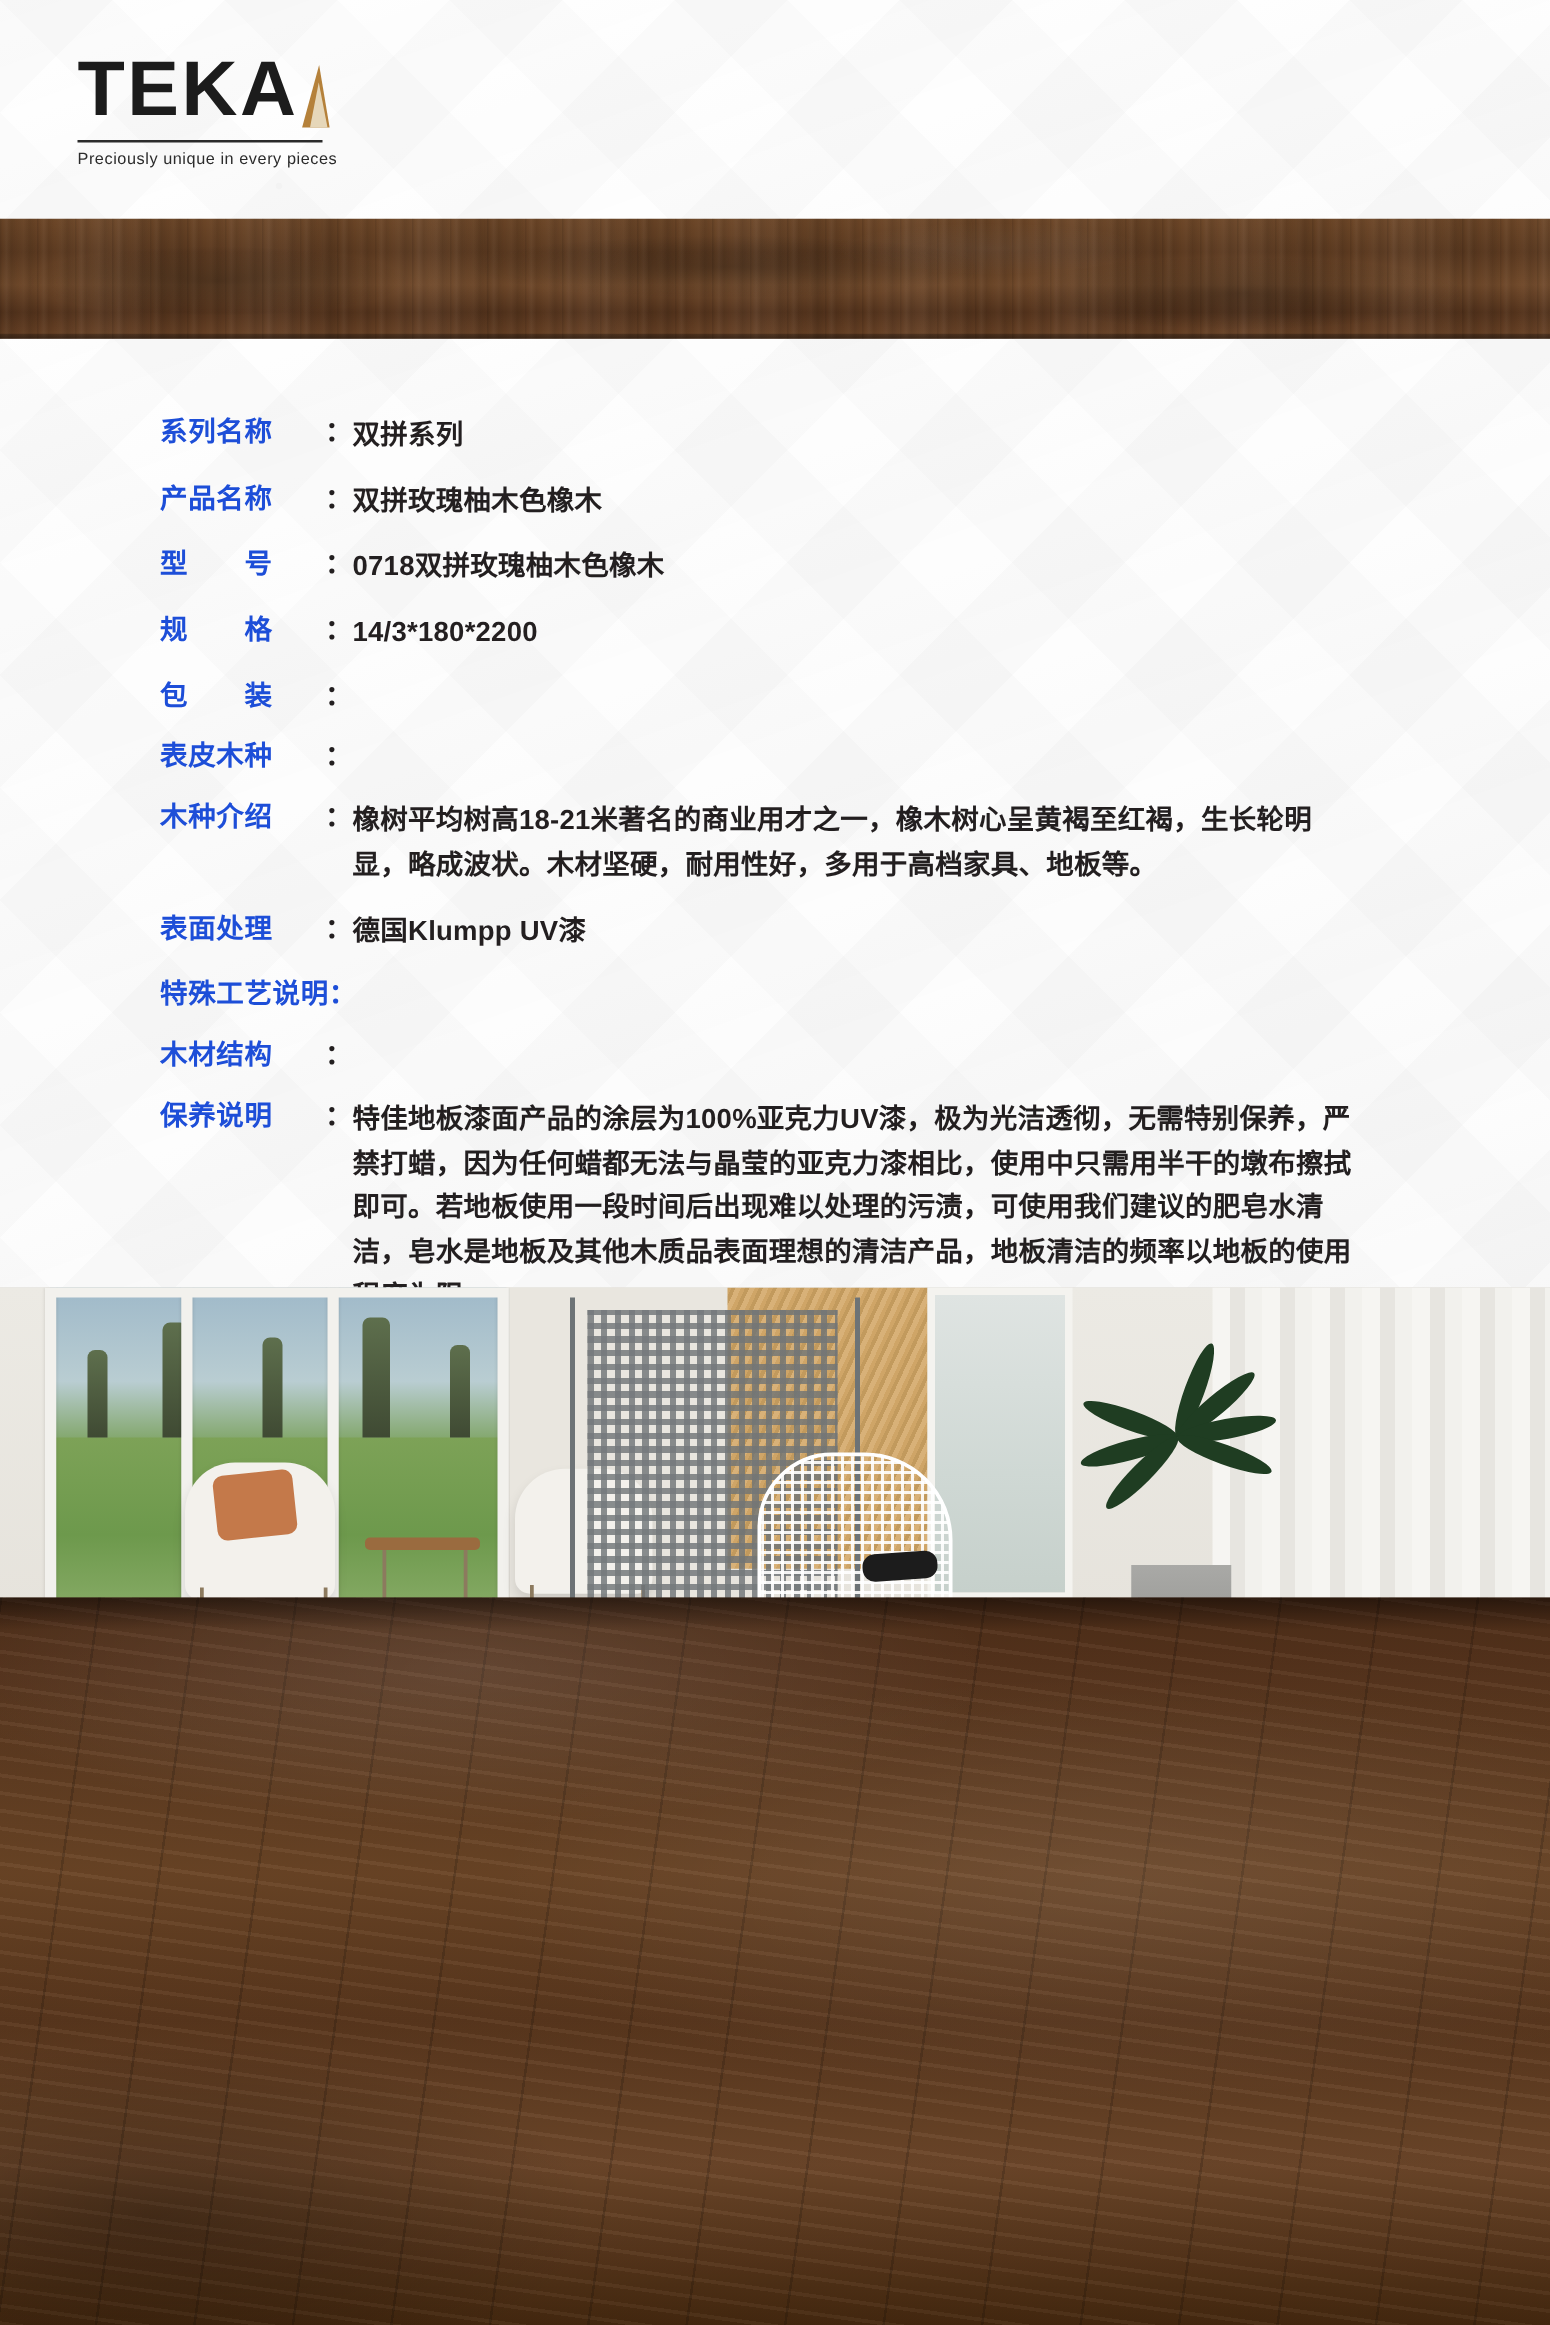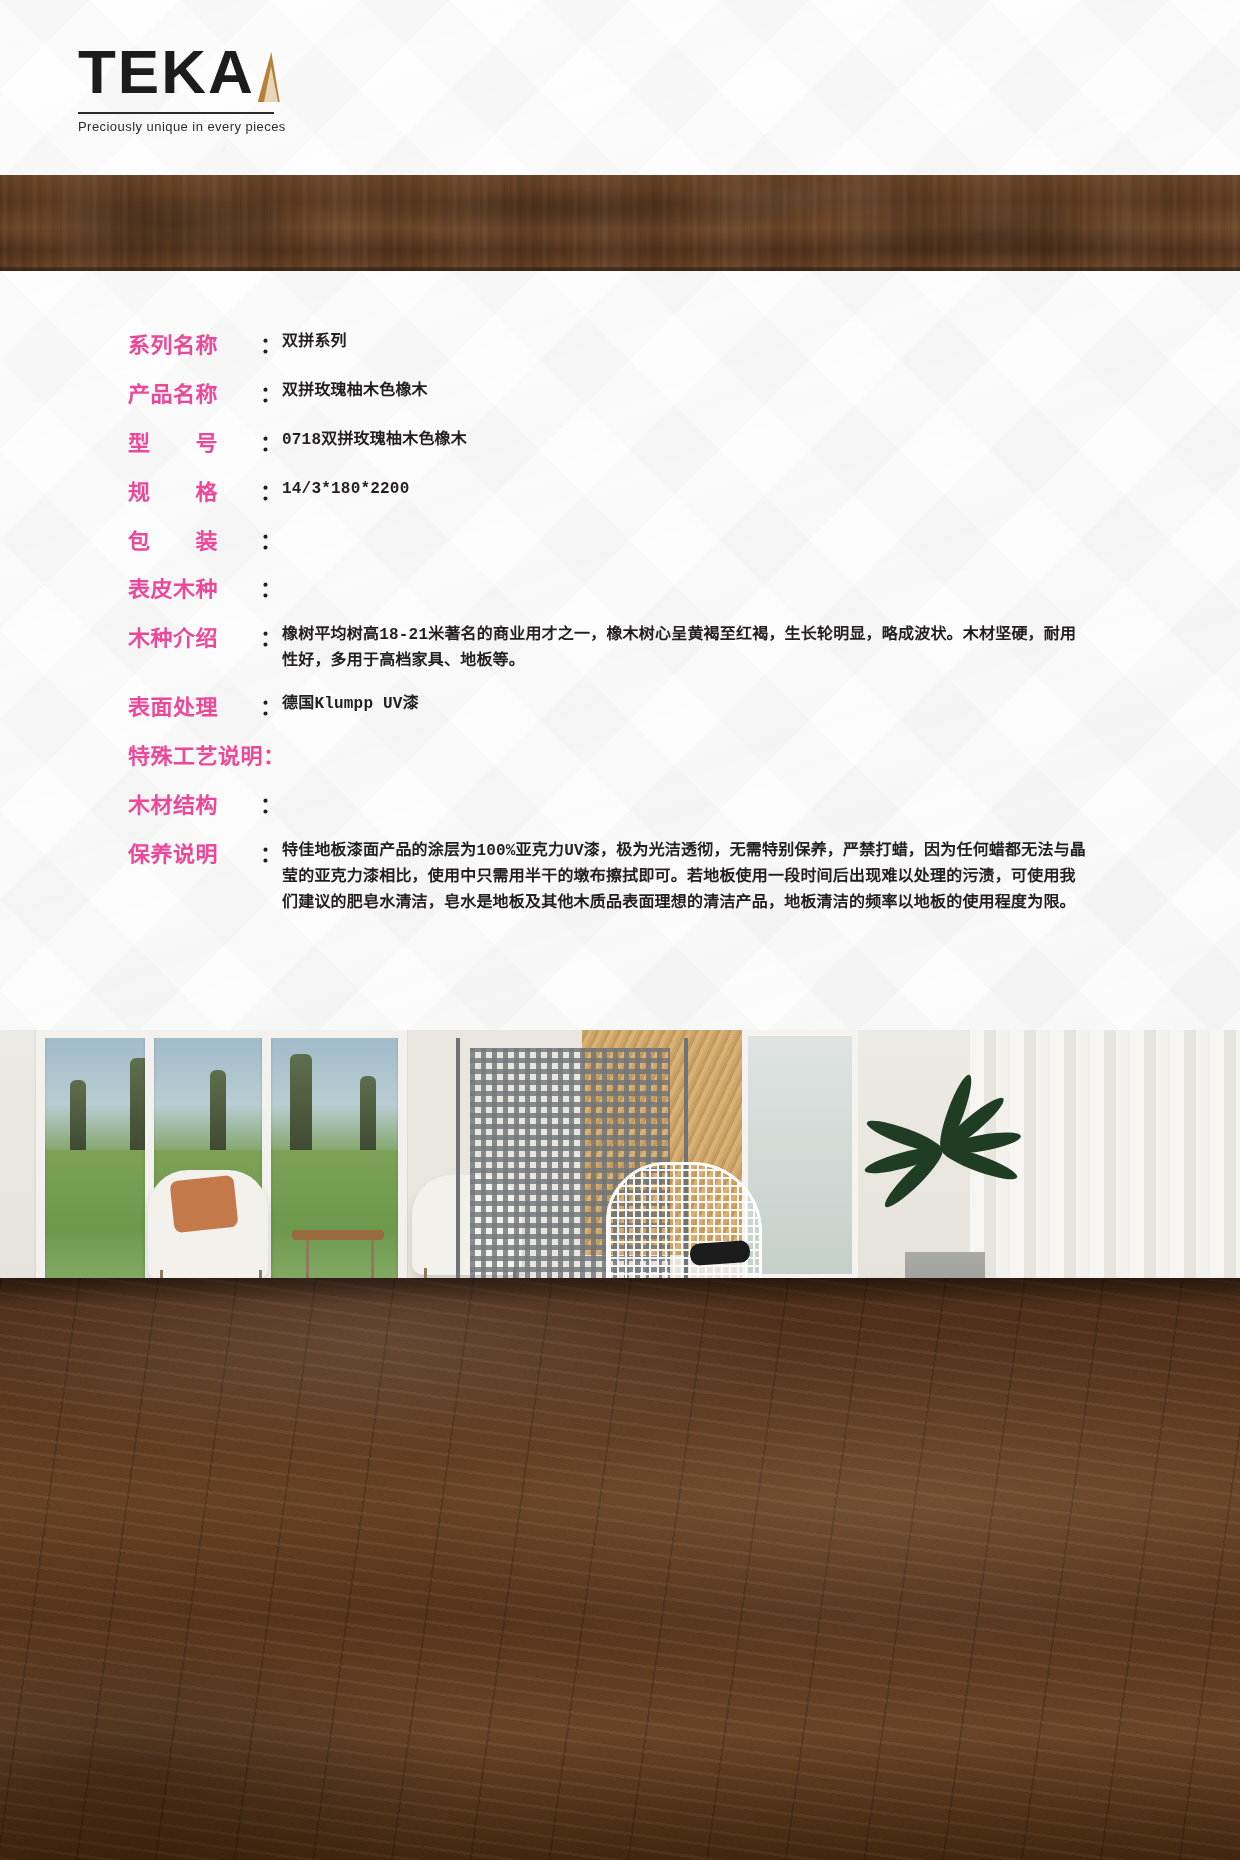--- a/index.html
+++ b/index.html
@@ -31,21 +31,21 @@
     inset: 0;
     background:
       radial-gradient(circle at 18% 8%, rgba(0,0,0,0.025) 0 2px, transparent 3px),
       linear-gradient(160deg, rgba(255,255,255,0.6), rgba(240,240,240,0.35));
     opacity: .7;
   }
 
   
   .header {
     position: absolute;
-    top: 0; left: 16px; right: 0;
+    top: 0; left: 0; right: 0;
     height: 173px;
     border-radius: 28px;
   }
   .logo-wrap {
     position: absolute;
     left: 62px;
     top: 36px;
     width: 260px;
   }
   .logo-mark {
@@ -139,40 +139,39 @@
   .spec-row {
     display: flex;
     align-items: flex-start;
     margin-bottom: 17px;
   }
   .spec-label {
     width: 132px;
     flex: 0 0 132px;
     font-size: 22px;
     font-weight: 700;
-    color: #ec4899;
+    color: #1d4ed8;
     line-height: 1.45;
     letter-spacing: .5px;
     white-space: pre;
   }
   .spec-colon {
     flex: 0 0 14px;
     font-size: 22px;
     font-weight: 700;
     color: #231f20;
     line-height: 1.45;
   }
   .spec-value {
     flex: 1;
-    font-size: 16px;
+    font-size: 22px;
     font-weight: 700;
     color: #231f20;
     line-height: 1.62;
     letter-spacing: .2px;
-    font-family: Liberation Mono, monospace;
   }
   .spec-row.wide .spec-label { width: 152px; flex: 0 0 152px; }
 
   
   .photo {
     position: absolute;
     left: 0; right: 0;
     bottom: 0;
     height: 830px;
     overflow: hidden;

